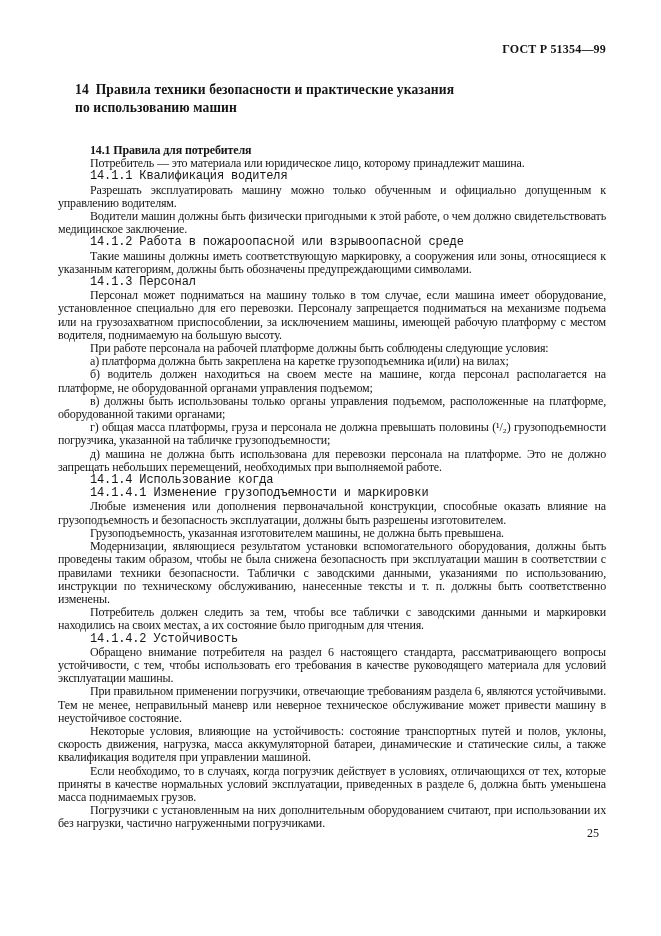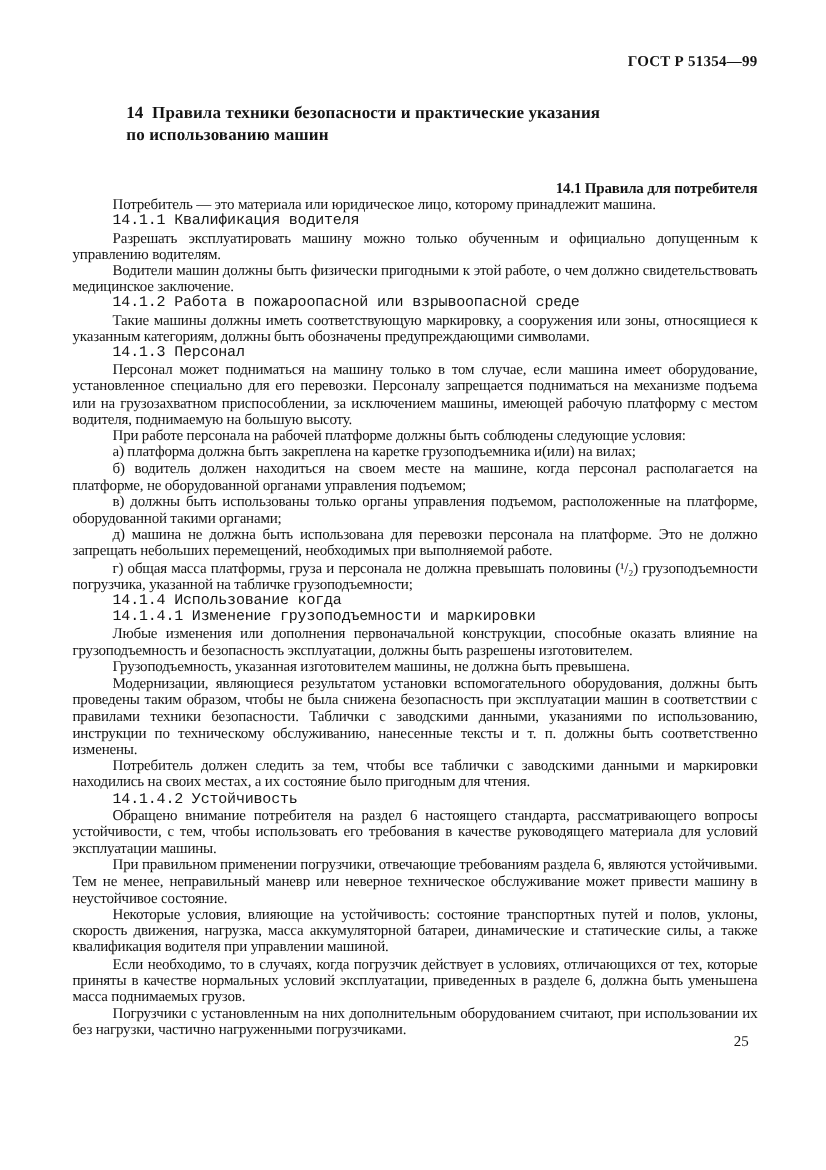--- a/index.html
+++ b/index.html
@@ -19,41 +19,41 @@
     overflow: hidden;
   }
   .running-header {
     text-align: right;
     font-weight: 700;
     font-size: 12px;
     line-height: 13px;
     letter-spacing: 0.2px;
   }
   .chapter-heading {
-    margin: 25px 0 0 43px;
+    margin: 25px 0 0 17px;
     font-size: 13.6px;
     font-weight: 700;
     line-height: 17.5px;
     white-space: pre-line;
     letter-spacing: 0.1px;
   }
   .doc-body {
     margin-top: 16px;
     font-size: 12px;
     line-height: 13.2px;
     letter-spacing: -0.15px;
   }
   .block {
     margin: 0;
     text-align: justify;
     text-indent: 32px;
   }
   .block.section-heading {
     font-weight: 700;
-    text-align: right;
+    text-align: left;
     margin-top: 28px;
   }
   .block.subsection {
     text-align: left;
     font-family: Liberation Mono, monospace;
   }
   .page-number {
     position: absolute;
     top: 827px;
     right: 62px;
@@ -79,22 +79,22 @@
       <p class="block paragraph">Разрешать эксплуатировать машину можно только обученным и официально допущенным к управлению водителям.</p>
       <p class="block paragraph">Водители машин должны быть физически пригодными к этой работе, о чем должно свидетельствовать медицинское заключение.</p>
       <p class="block subsection">14.1.2 Работа в пожароопасной или взрывоопасной среде</p>
       <p class="block paragraph">Такие машины должны иметь соответствующую маркировку, а сооружения или зоны, относящиеся к указанным категориям, должны быть обозначены предупреждающими символами.</p>
       <p class="block subsection">14.1.3 Персонал</p>
       <p class="block paragraph">Персонал может подниматься на машину только в том случае, если машина имеет оборудование, установленное специально для его перевозки. Персоналу запрещается подниматься на механизме подъема или на грузозахватном приспособлении, за исключением машины, имеющей рабочую платформу с местом водителя, поднимаемую на большую высоту.</p>
       <p class="block paragraph">При работе персонала на рабочей платформе должны быть соблюдены следующие условия:</p>
       <p class="block list-item">а) платформа должна быть закреплена на каретке грузоподъемника и(или) на вилах;</p>
       <p class="block list-item">б) водитель должен находиться на своем месте на машине, когда персонал располагается на платформе, не оборудованной органами управления подъемом;</p>
       <p class="block list-item">в) должны быть использованы только органы управления подъемом, расположенные на платформе, оборудованной такими органами;</p>
+      <p class="block list-item">г) общая масса платформы, груза и персонала не должна превышать половины (¹/₂) грузоподъемности погрузчика, указанной на табличке грузоподъемности;</p>
       <p class="block list-item">д) машина не должна быть использована для перевозки персонала на платформе. Это не должно запрещать небольших перемещений, необходимых при выполняемой работе.</p>
-      <p class="block list-item">г) общая масса платформы, груза и персонала не должна превышать половины (¹/₂) грузоподъемности погрузчика, указанной на табличке грузоподъемности;</p>
       <p class="block subsection">14.1.4 Использование когда</p>
       <p class="block subsection">14.1.4.1 Изменение грузоподъемности и маркировки</p>
       <p class="block paragraph">Любые изменения или дополнения первоначальной конструкции, способные оказать влияние на грузоподъемность и безопасность эксплуатации, должны быть разрешены изготовителем.</p>
       <p class="block paragraph">Грузоподъемность, указанная изготовителем машины, не должна быть превышена.</p>
       <p class="block paragraph">Модернизации, являющиеся результатом установки вспомогательного оборудования, должны быть проведены таким образом, чтобы не была снижена безопасность при эксплуатации машин в соответствии с правилами техники безопасности. Таблички с заводскими данными, указаниями по использованию, инструкции по техническому обслуживанию, нанесенные тексты и т. п. должны быть соответственно изменены.</p>
       <p class="block paragraph">Потребитель должен следить за тем, чтобы все таблички с заводскими данными и маркировки находились на своих местах, а их состояние было пригодным для чтения.</p>
       <p class="block subsection">14.1.4.2 Устойчивость</p>
       <p class="block paragraph">Обращено внимание потребителя на раздел 6 настоящего стандарта, рассматривающего вопросы устойчивости, с тем, чтобы использовать его требования в качестве руководящего материала для условий эксплуатации машины.</p>
       <p class="block paragraph">При правильном применении погрузчики, отвечающие требованиям раздела 6, являются устойчивыми. Тем не менее, неправильный маневр или неверное техническое обслуживание может привести машину в неустойчивое состояние.</p>
       <p class="block paragraph">Некоторые условия, влияющие на устойчивость: состояние транспортных путей и полов, уклоны, скорость движения, нагрузка, масса аккумуляторной батареи, динамические и статические силы, а также квалификация водителя при управлении машиной.</p>

